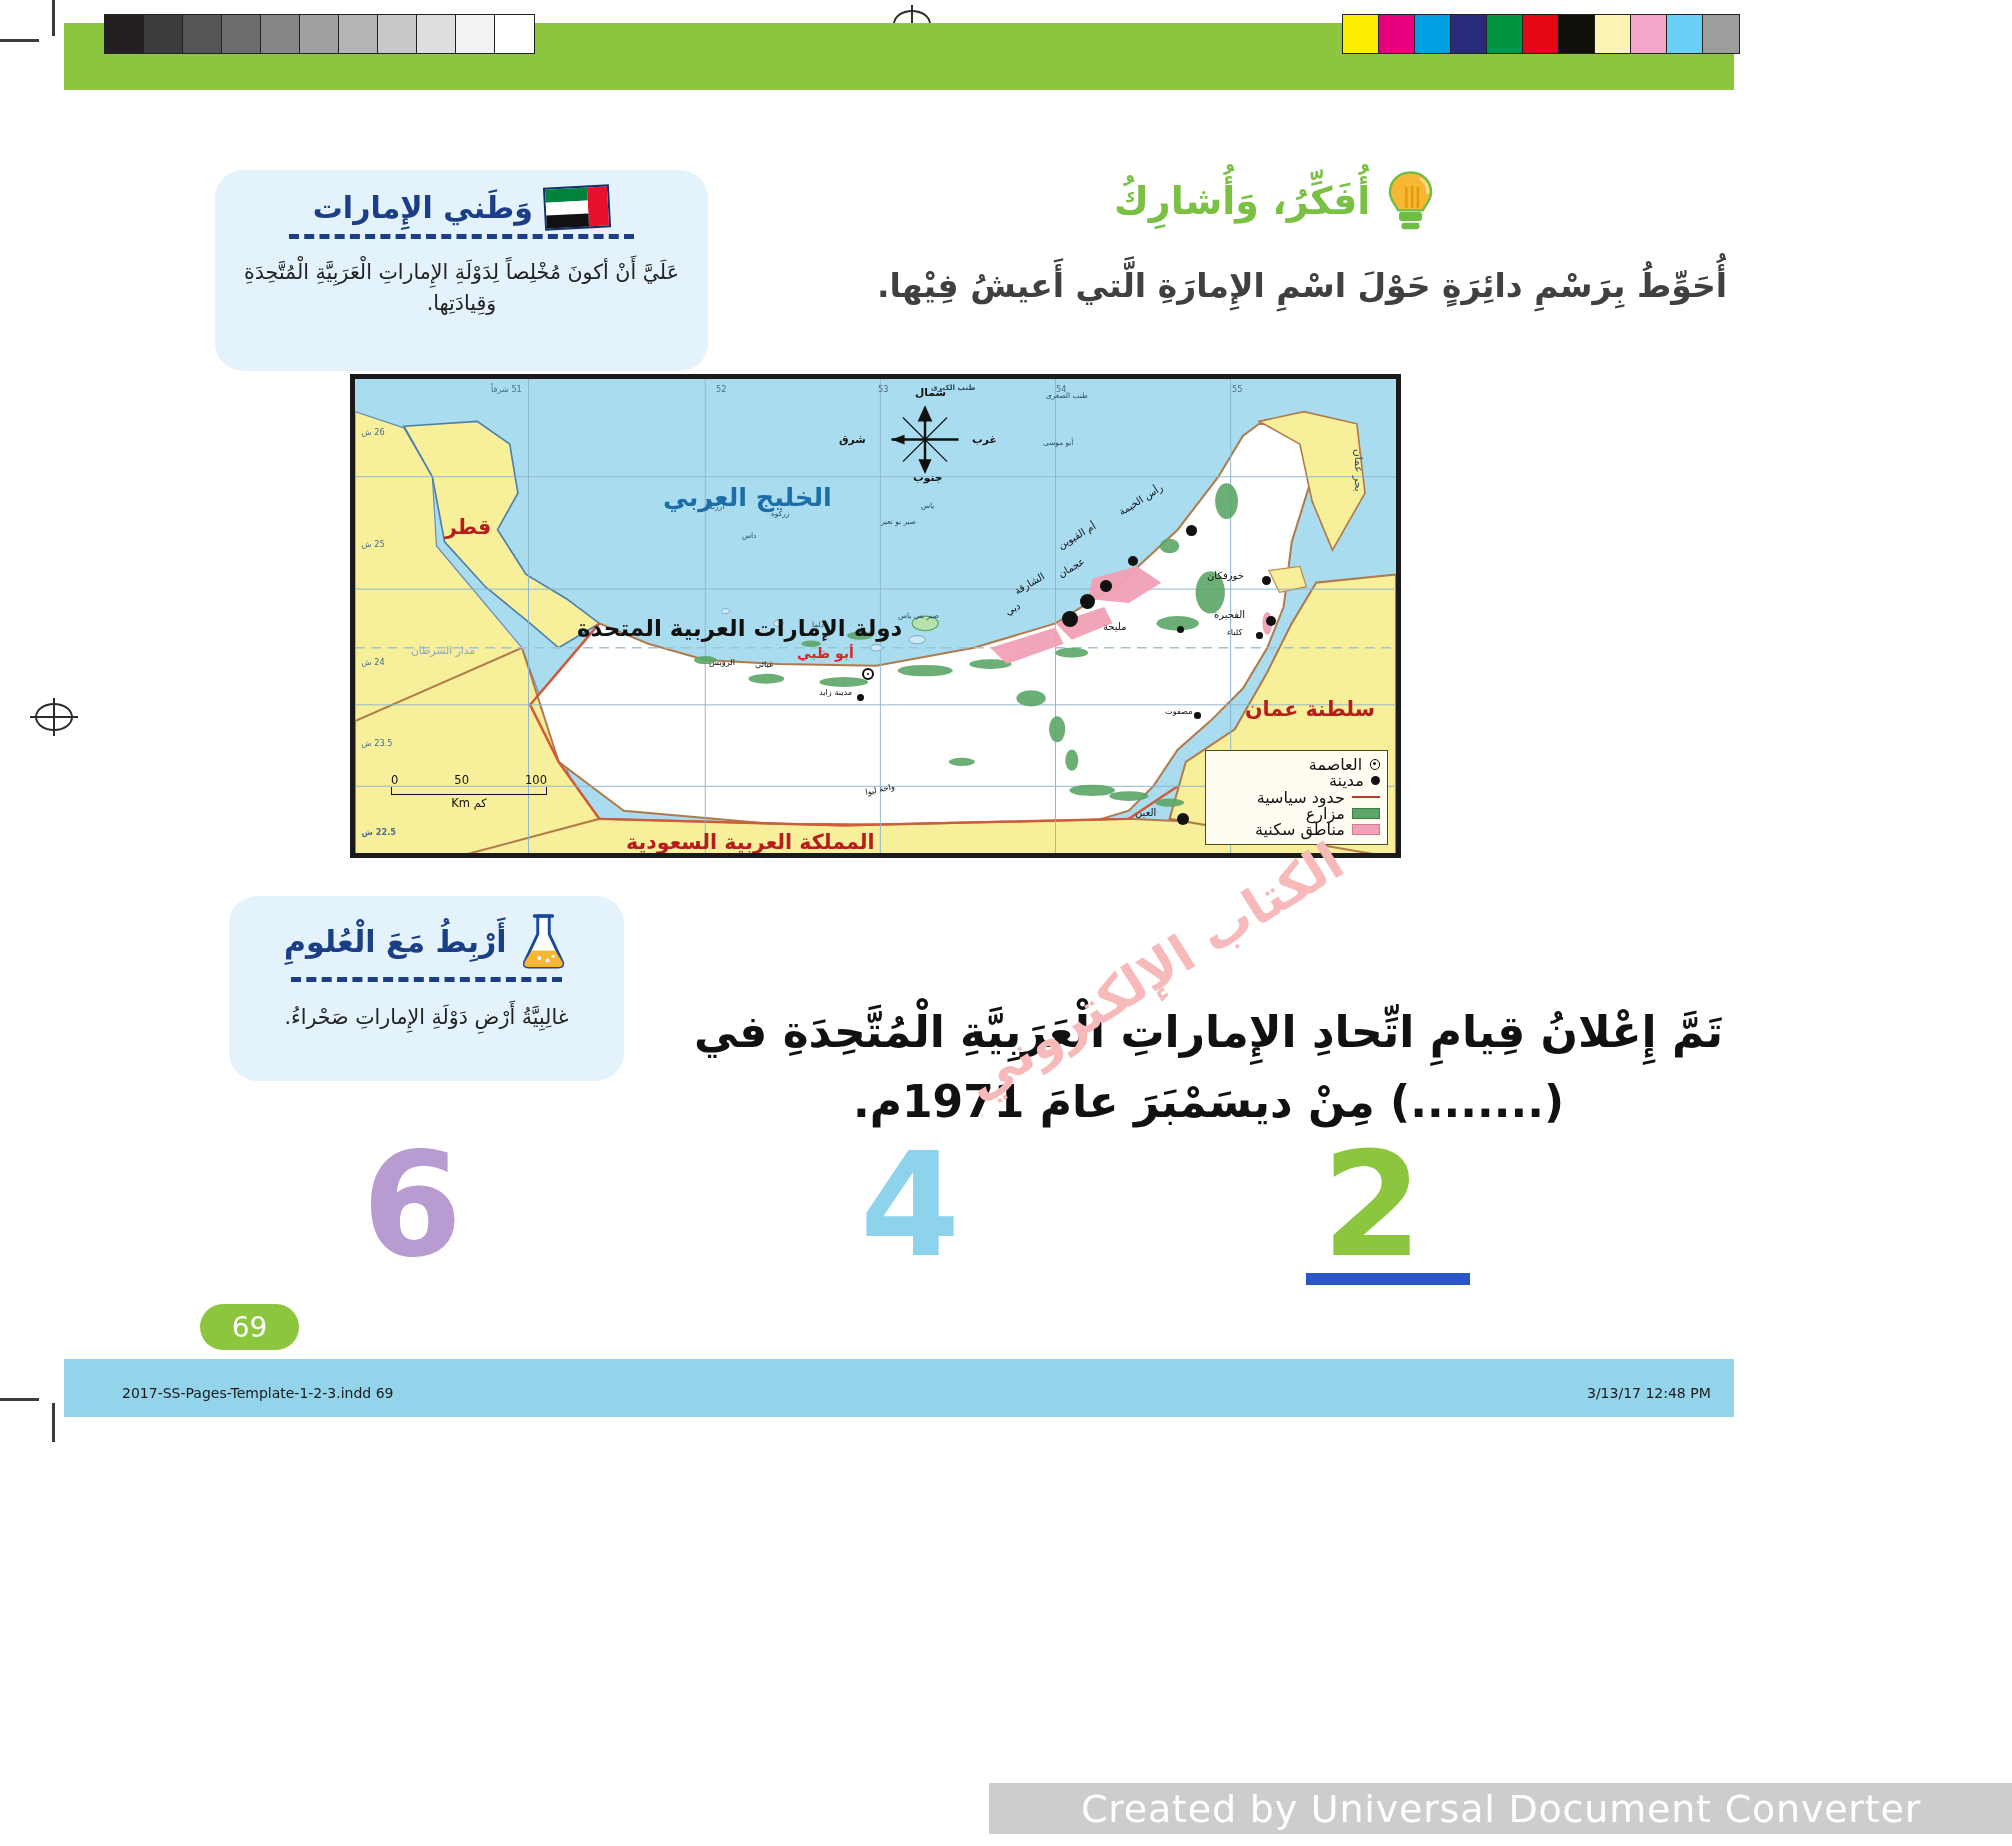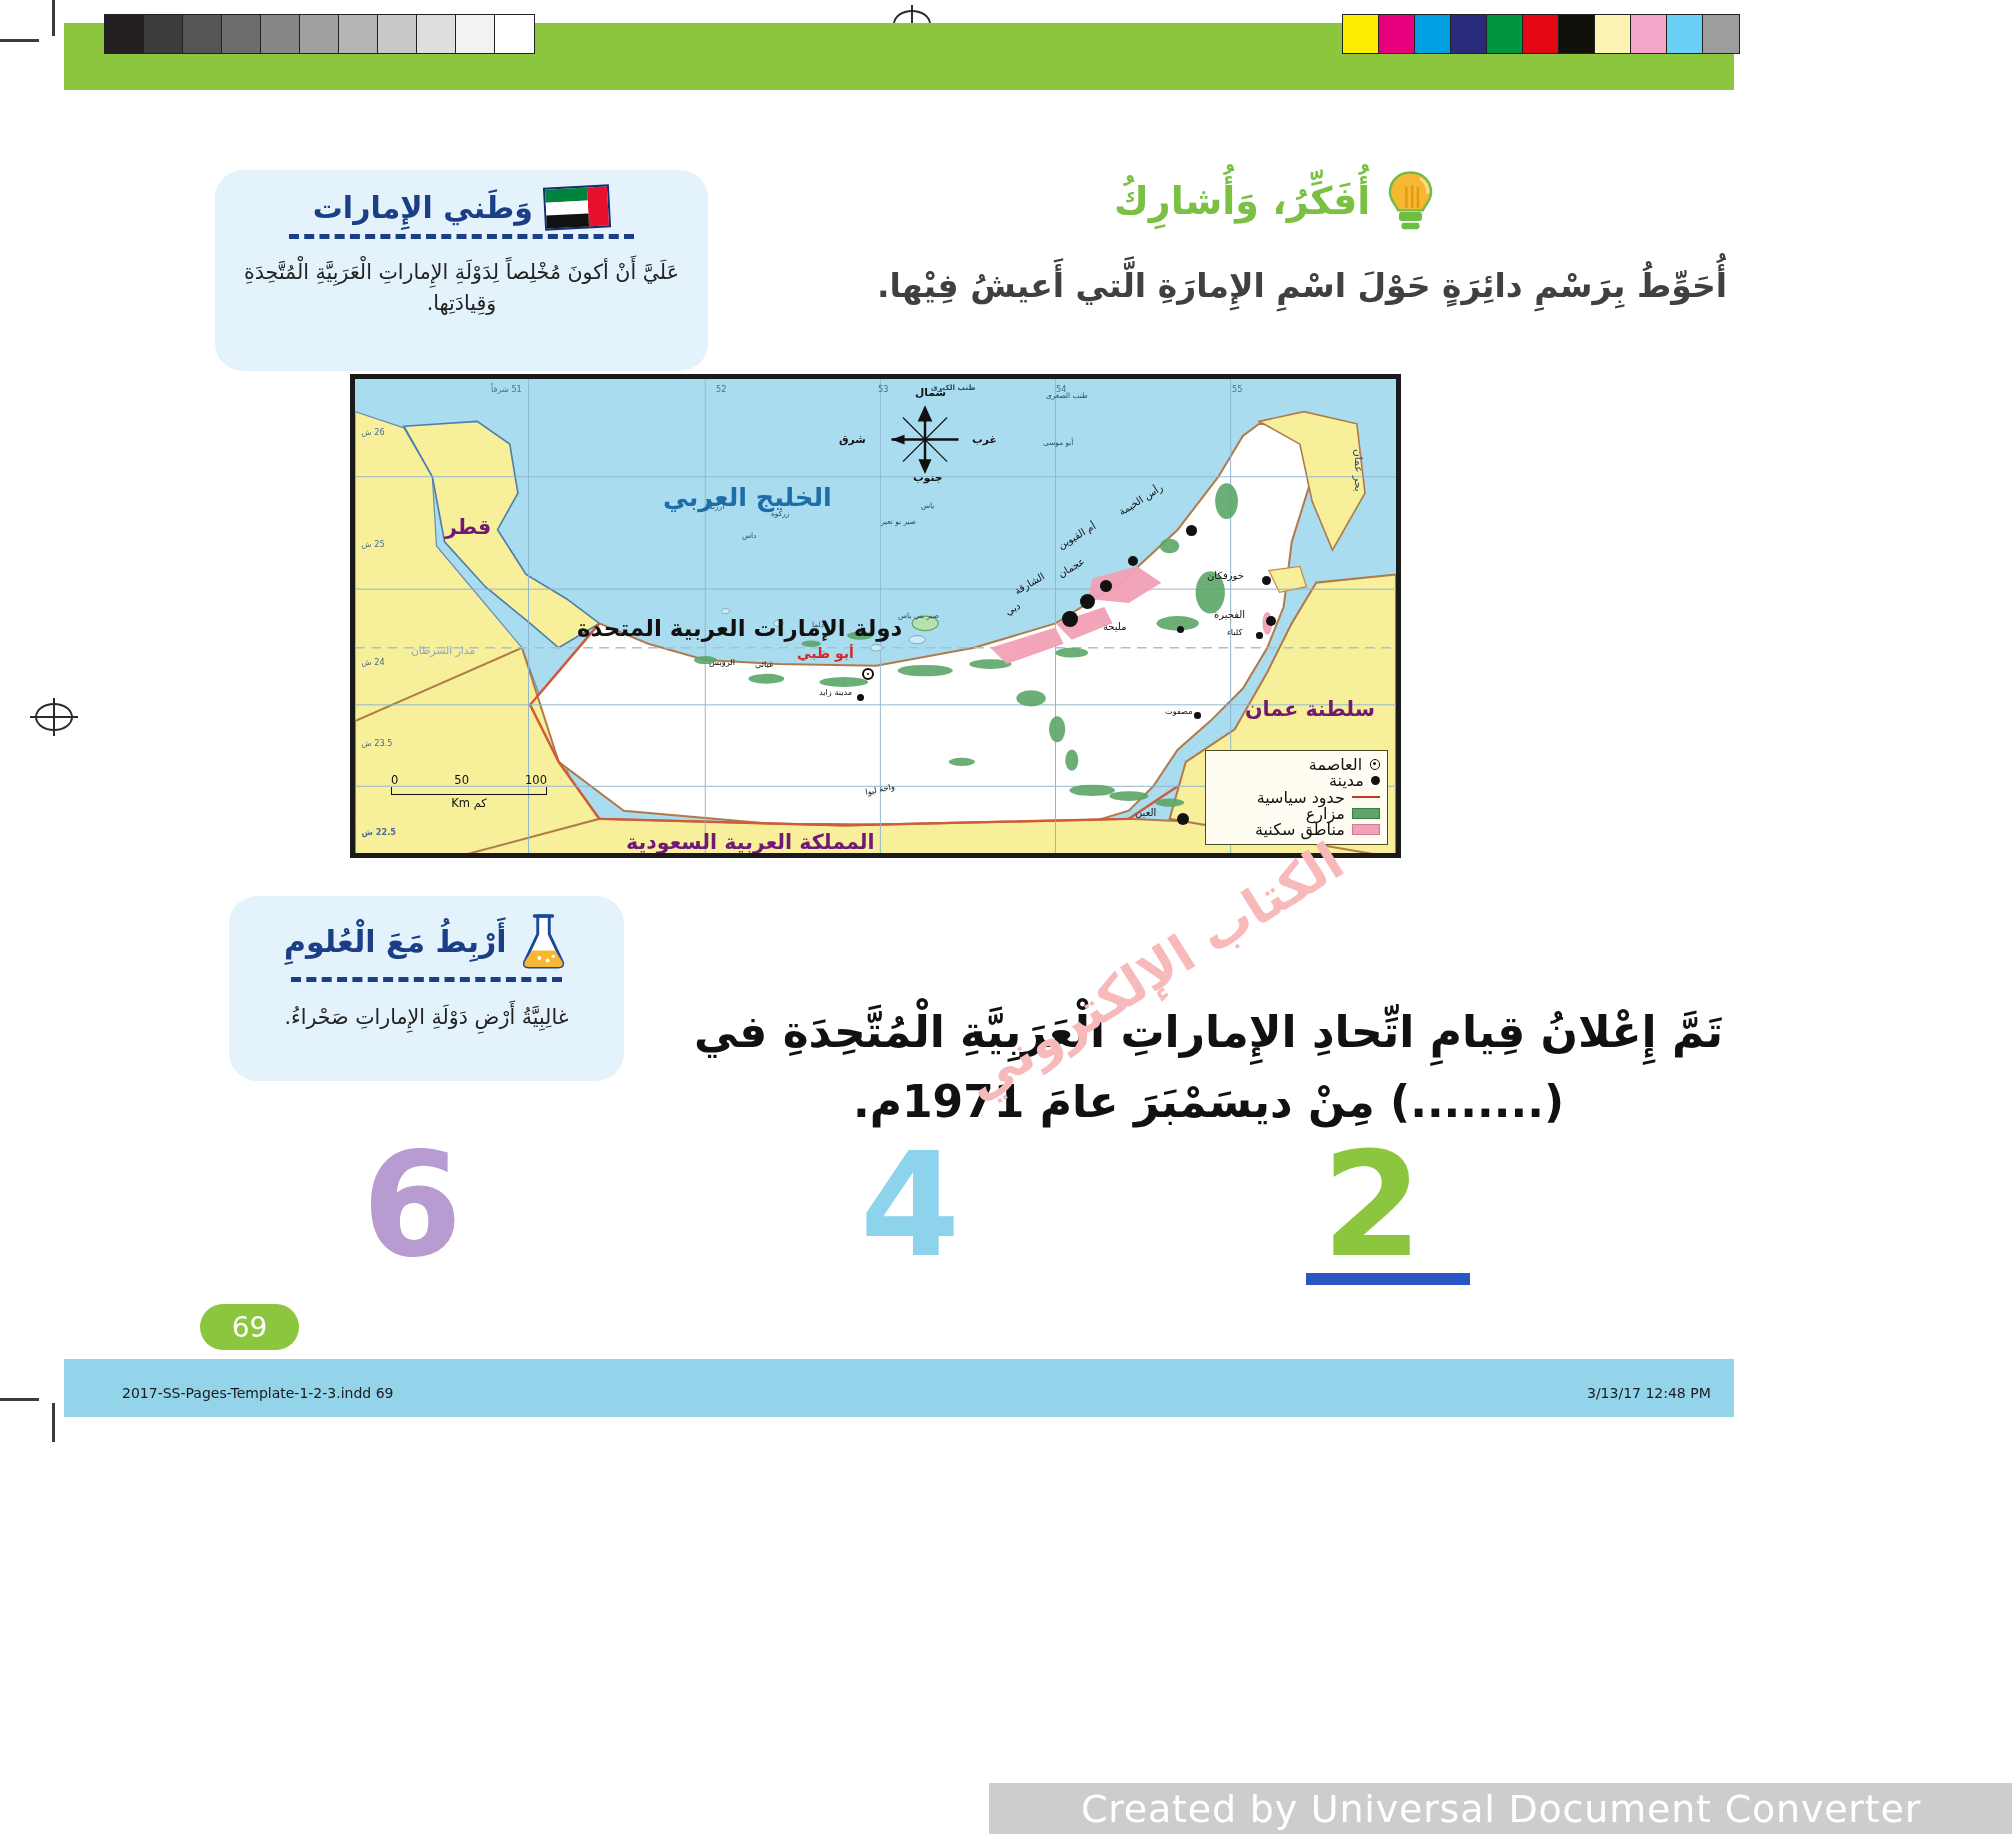--- a/index.html
+++ b/index.html
@@ -131,21 +131,21 @@
     overflow: hidden;
   }
   .map-layer { position: absolute; inset: 0; }
   .map-label {
     position: absolute;
     direction: rtl;
     white-space: nowrap;
     font-family: "DejaVu Sans", sans-serif;
   }
   .lbl-gulf { color: #1d6ea8; font-size: 25.5px; font-weight: bold; letter-spacing: 2.5px; margin-top: 47px; }
-  .lbl-country { color: #701a75; font-size: 20.6px; font-weight: bold; }
+  .lbl-country { color: #b91c1c; font-size: 20.6px; font-weight: bold; }
   .lbl-uae { color: #111; font-size: 23px; font-weight: bold; }
   .lbl-capital { color: #d62828; font-size: 14px; font-weight: bold; }
   .lbl-city { color: #111; font-size: 10px; }
   .lbl-tiny { color: #2b4a6b; font-size: 7.4px; }
   .lbl-tropic { color: #8aa7bf; font-size: 10.7px; }
   .lbl-grid { color: #4a6d8c; font-size: 8.2px; }
 
   .city-dot {
     position: absolute;
     background: #111; border-radius: 50%;

